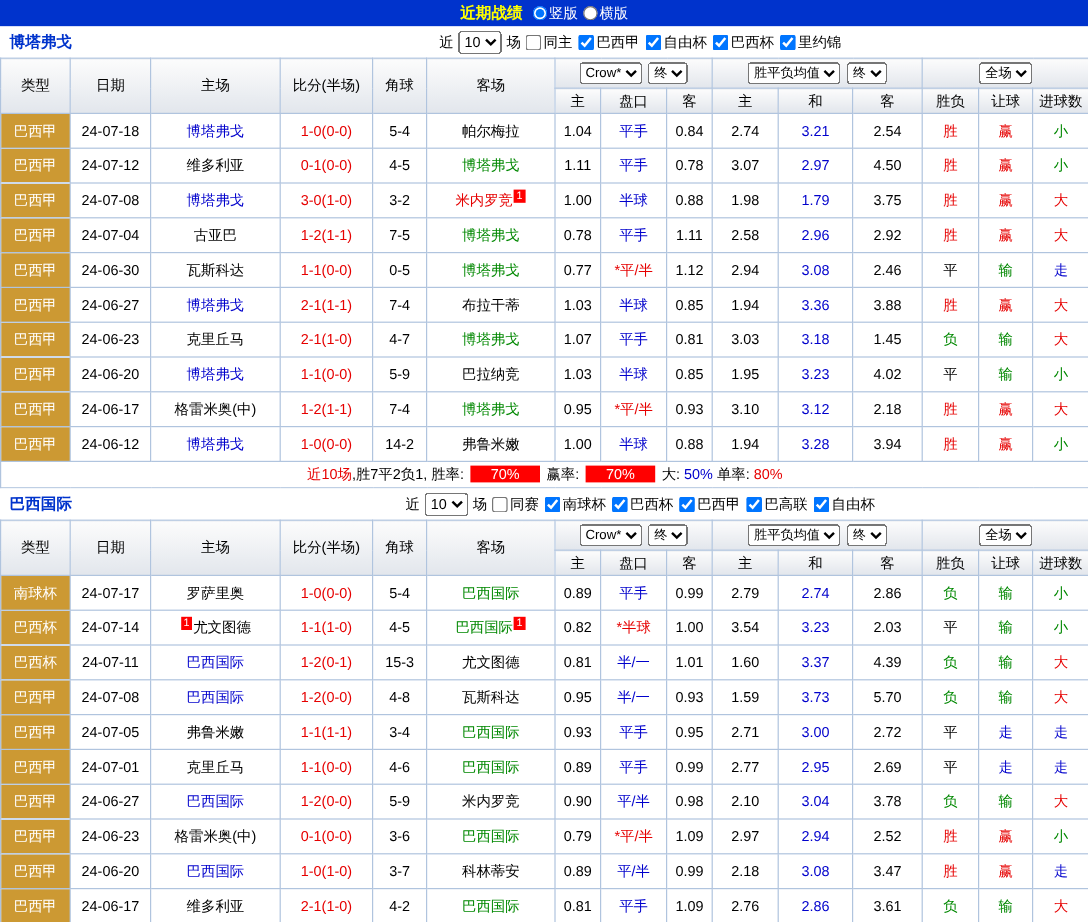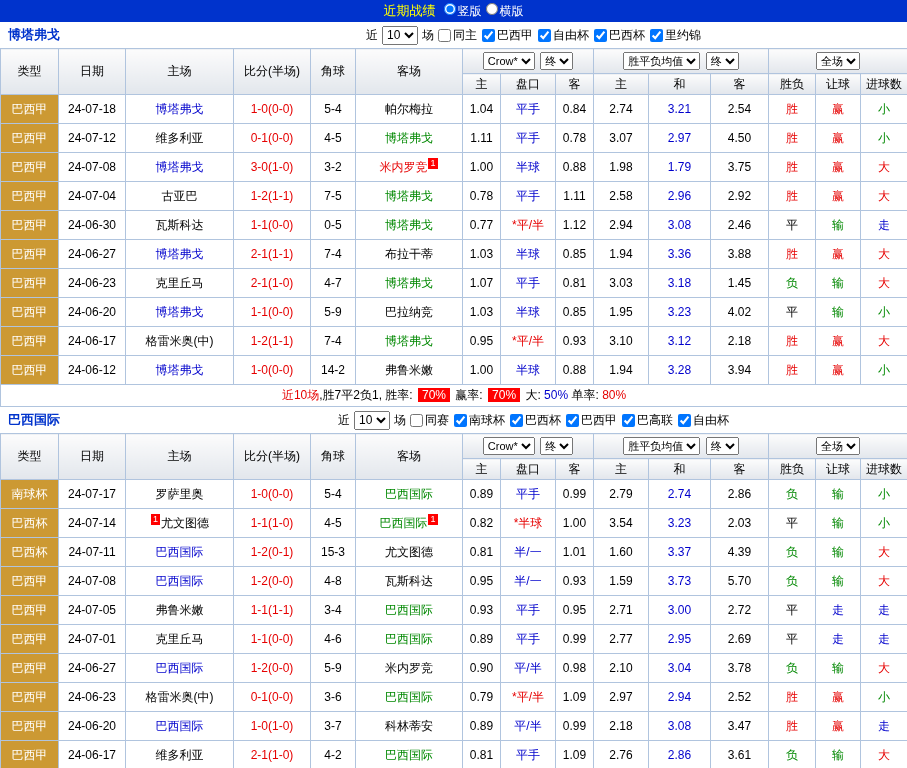--- a/index.html
+++ b/index.html
@@ -15,25 +15,25 @@
     height:22px;
     background:var(--topbar_bg,#0033cc);
     color:#fff;
     display:flex;
     align-items:center;
     justify-content:center;
     gap:4px;
   }
   .topbar .title{
     color:var(--title_yellow,#ffff00);
-    font-weight:normal;
+    font-weight:bold;
     font-size:13px;
     margin-right:4px;
   }
-  .radio-label{display:inline-flex;align-items:flex-start;gap:2px;cursor:pointer;}
+  .radio-label{display:inline-flex;align-items:center;gap:2px;cursor:pointer;}
   .radio-label input{margin:0;width:12px;height:12px;}
 
   
   .section-header{
     height:26px;
     display:flex;
     align-items:center;
     padding:0 8px;
     background:#fff;
   }
@@ -83,21 +83,21 @@
     display:inline-block;
     background:var(--badge_red_bg,#ff0000);
     color:#fff;
     font-size:9px;
     line-height:11px;
     padding:0 2px;
     vertical-align:super;
     margin:0 1px;
   }
   tfoot td{height:21px;font-size:12px;background:#fff;}
-  .rate-badge{color:#fff;padding:0 4px;margin:0 2px;display:inline-block;}
+  .rate-badge{color:#fff;padding:0 17px;margin:0 2px;display:inline-block;}
   .badge-red{background:var(--badge_red_bg,#ff0000);}
 </style>
 </head>
 <body>
 
 <div class="topbar">
   <span class="title">近期战绩</span>
   <label class="radio-label">
     <input type="radio" name="layout" checked="" style="">
     <span>竖版</span>

